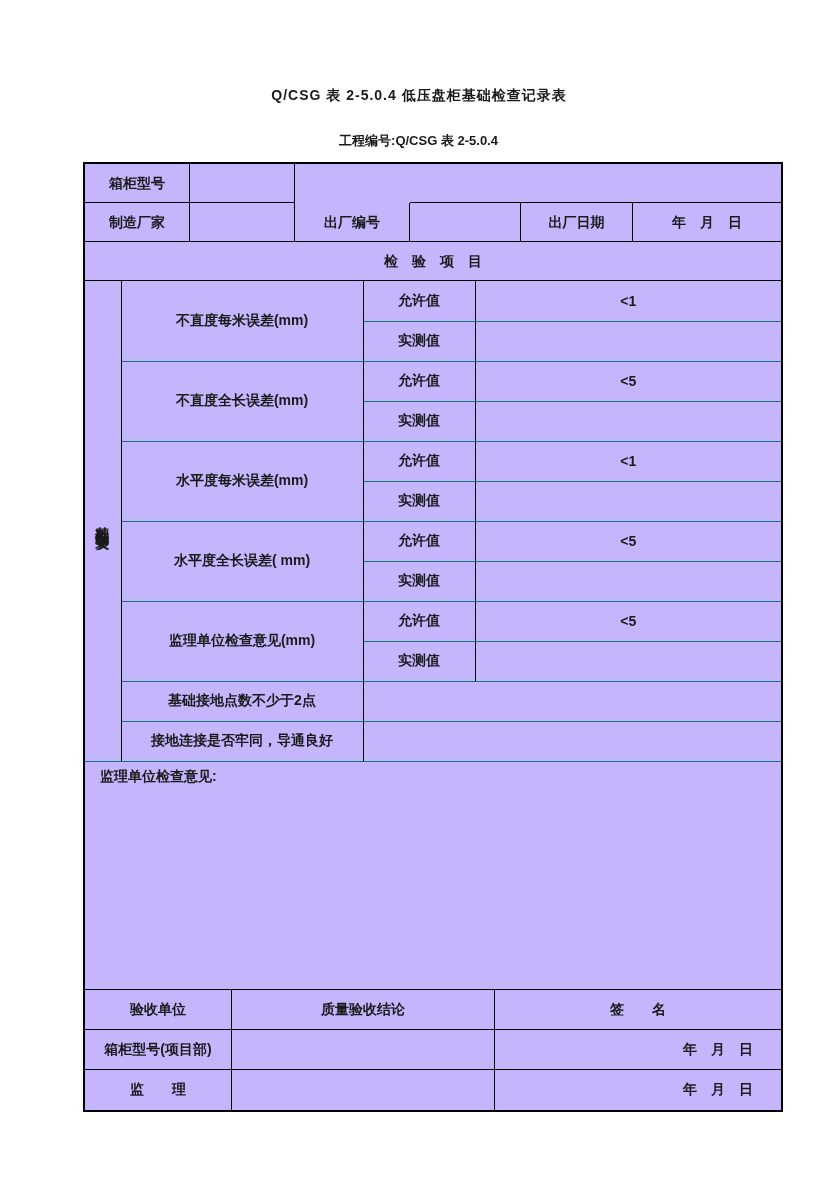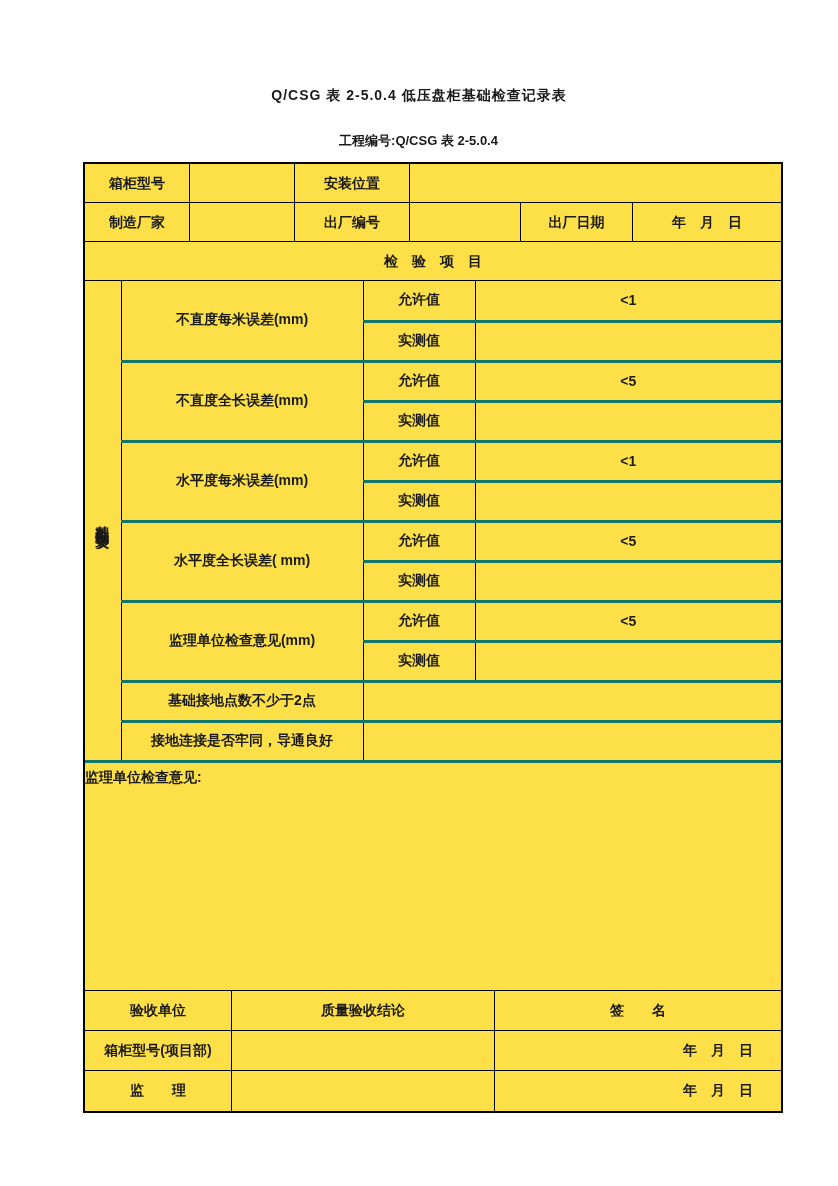--- a/index.html
+++ b/index.html
@@ -26,21 +26,21 @@
     font-size: 13px;
     font-weight: bold;
   }
   .meta .left { padding-left: 14px; }
   .meta .right { padding-right: 43px; font-weight: bold; }
 
   .form-table {
     width: 700px;
     margin: 12px 0 0 83px;
     border: 2px solid #000;
-    background: #fde047;
+    background: #c4b5fd;
   }
 
   .cell {
     display: flex;
     align-items: center;
     justify-content: center;
     font-size: 14px;
     font-weight: bold;
     text-align: center;
     line-height: 1.2;
@@ -56,41 +56,41 @@
   }
   .span3 { grid-column: 4 / 7; }
 
   
   .sec-banner { height: 39px; }
 
   
   table.chk { width: 100%; border-collapse: collapse; table-layout: fixed; }
   table.chk td {
     border-right: 1px solid #000;
-    border-bottom: 3px solid #0f766e;
+    border-bottom: 1px solid #0f766e;
     font-size: 14px;
     font-weight: bold;
     text-align: center;
     vertical-align: middle;
     height: 40px;
     padding: 0;
   }
   table.chk td.last { border-right: none; }
   td.group {
     writing-mode: vertical-rl;
     text-orientation: upright;
     font-size: 13px;
     letter-spacing: 2px;
   }
 
   
   .sec-supervision {
     height: 228px;
     border-bottom: 1px solid #000;
-    padding: 6px 0;
+    padding: 6px 15px;
     font-size: 14px;
     font-weight: bold;
   }
 
   
   .sec-footer {
     display: grid;
     grid-template-columns: 147px 263px 1fr;
     grid-auto-rows: 40px;
   }
@@ -105,21 +105,20 @@
 <div class="meta">
   <span class="left">工程编号:</span>
   <span class="right">Q/CSG 表 2-5.0.4</span>
 </div>
 
 <div class="form-table">
 
   <div class="sec-info">
     <div class="cell bR bB">箱柜型号</div>
     <div class="cell bR bB"></div>
-    <div class="cell bR bB">安装位置</div>
     <div class="cell bB span3"></div>
 
     <div class="cell bR bB">制造厂家</div>
     <div class="cell bR bB"></div>
     <div class="cell bR bB">出厂编号</div>
     <div class="cell bR bB"></div>
     <div class="cell bR bB">出厂日期</div>
     <div class="cell bB">年　月　日</div>
   </div>
 

